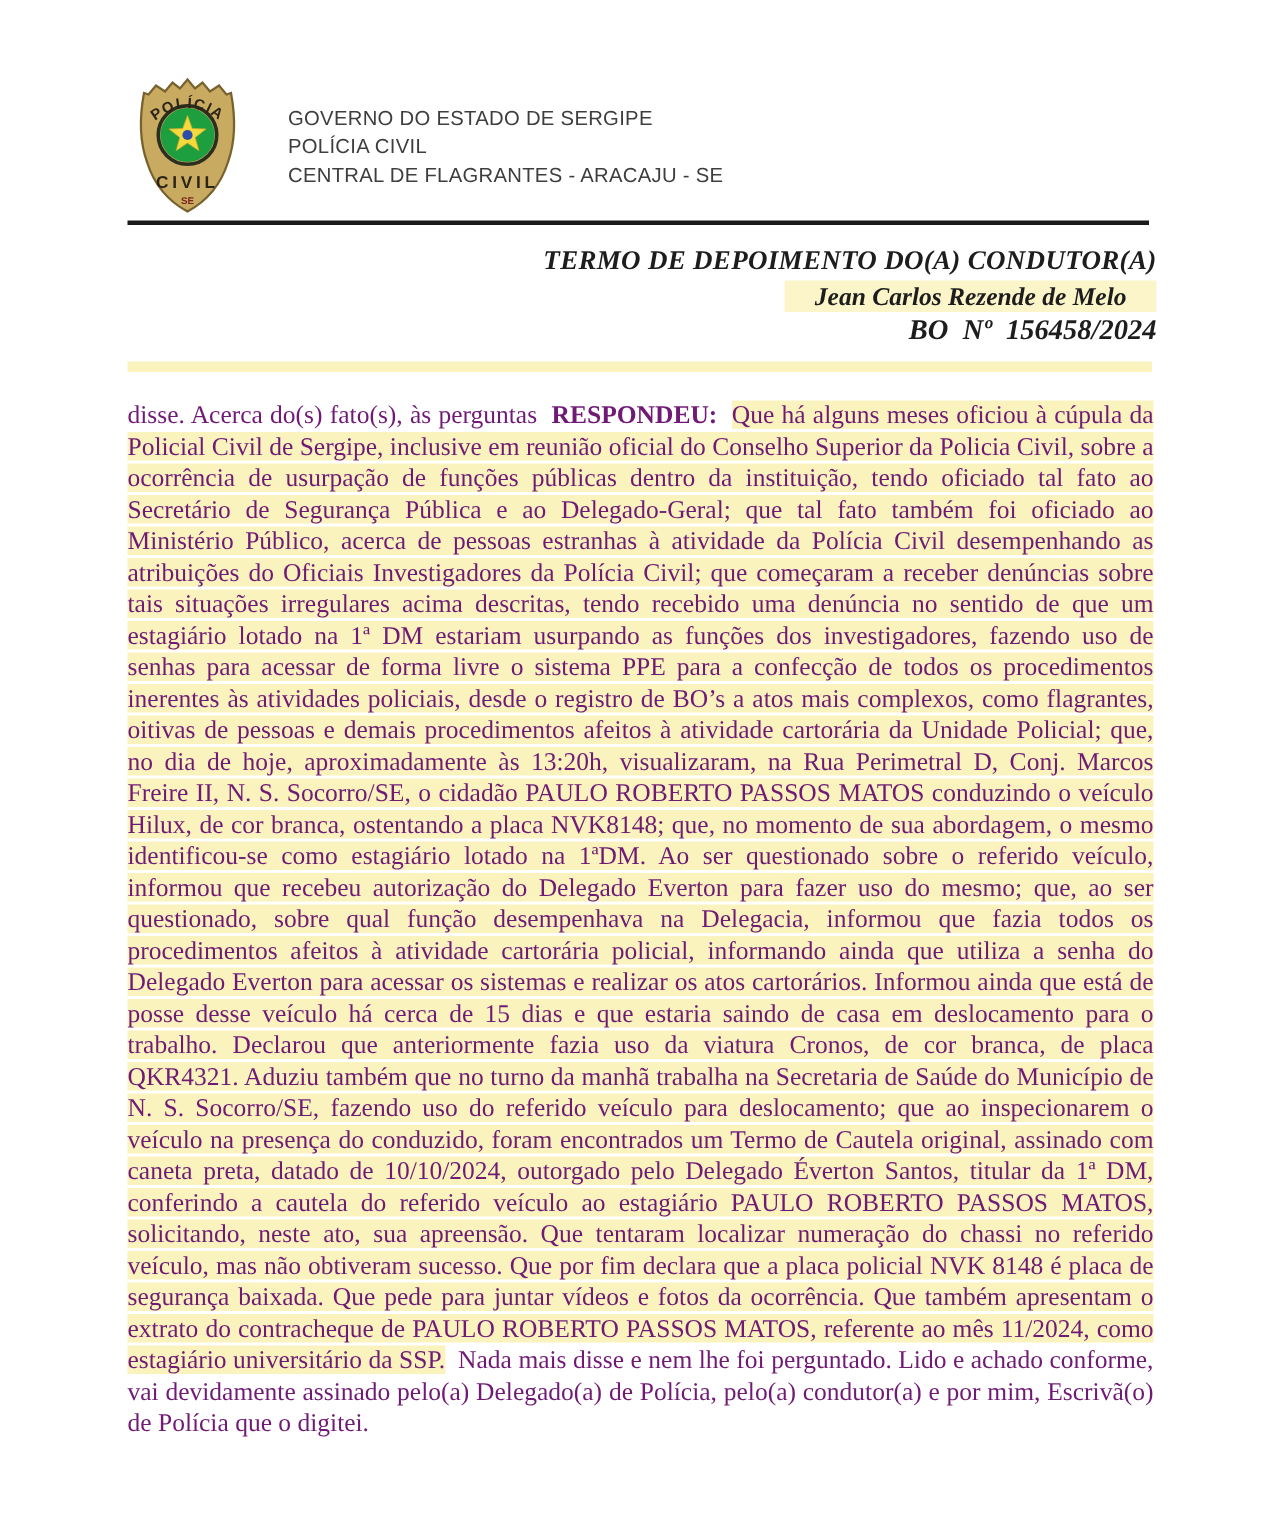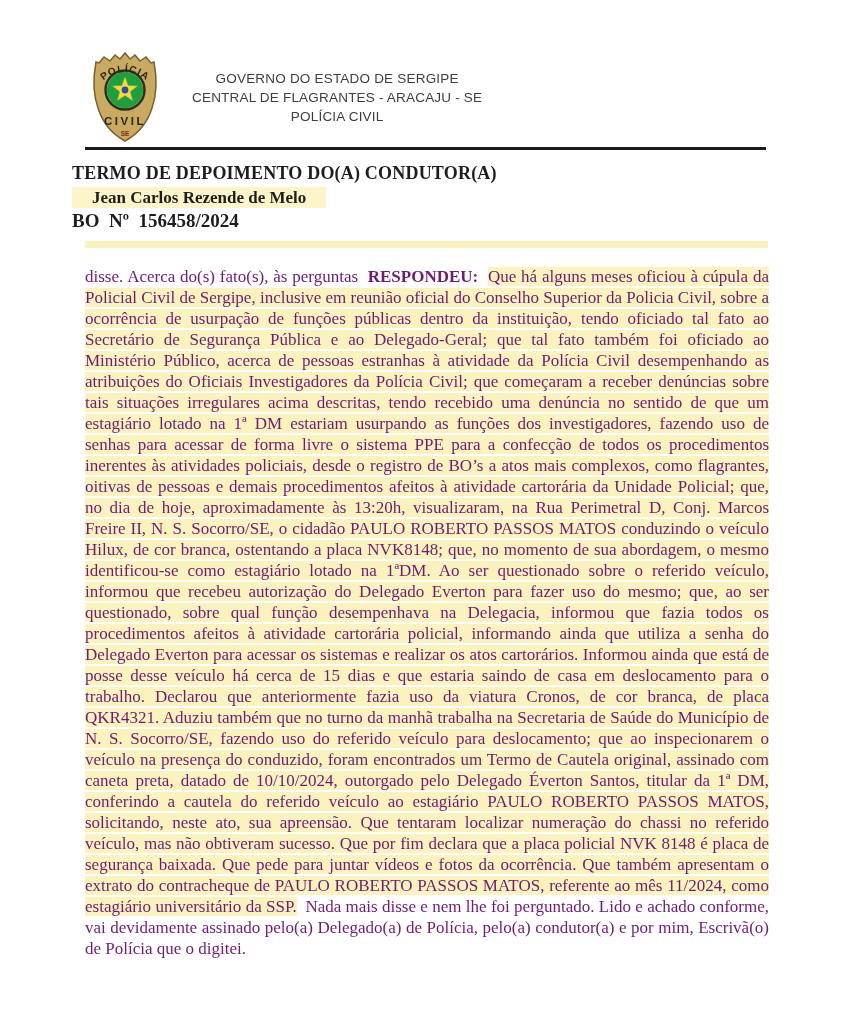--- a/index.html
+++ b/index.html
@@ -4,24 +4,24 @@
 <style>
   html,body { margin:0; padding:0; background:#ffffff; }
   .page {
     position:relative; width:847px; height:1024px; background:#ffffff;
     font-family:"Liberation Serif", serif; color:#1d1d1d; overflow:hidden;
   }
   .header { position:absolute; left:88px; top:50px; display:flex; align-items:center; gap:30px; }
   .badge { width:74px; height:94px; flex:0 0 auto; }
   .org {
     font-family:"Liberation Sans", sans-serif; font-size:13.5px; line-height:19px;
-    color:#3e3e3e; letter-spacing:0.2px;text-align:center;
+    color:#3e3e3e; letter-spacing:0.2px;
   }
   .rule { position:absolute; left:85px; top:147px; width:681px; height:3px; background:#1b1b1b; }
-  .titles { position:absolute; left:72px; top:162px; width:681px; text-align:left; }
+  .titles { position:absolute; left:90px; top:162px; width:681px; text-align:right;font-style:italic; }
   .doc-title { font-size:18px; font-weight:bold; line-height:22px; letter-spacing:0.2px; }
   .doc-name-line { margin-top:3px; font-size:17px; font-weight:bold; line-height:21px; }
   .doc-name-line .hl-name { background:var(--hl-name); padding:1px 20px; }
   .doc-bo { margin-top:2px; font-size:19px; font-weight:bold; line-height:21px; }
   .frag { position:absolute; left:85px; top:241px; width:683px; height:7px; background:var(--hl); }
   .body-text {
     position:absolute; left:85px; top:249px; width:684px;
     font-size:17px; line-height:21px; text-align:justify;
     color:#701a75;
   }
@@ -48,22 +48,22 @@
       </defs>
       <text font-family="Liberation Sans, sans-serif" font-size="10" font-weight="bold" letter-spacing="1" fill="#2c2416">
         <textPath href="#bd-arc" startOffset="50%" text-anchor="middle">POLÍCIA</textPath>
       </text>
       <text x="37" y="75" font-family="Liberation Sans, sans-serif" font-size="11.5" font-weight="bold" letter-spacing="2.5" text-anchor="middle" fill="#2c2416">CIVIL</text>
       <text x="37" y="86" font-family="Liberation Sans, sans-serif" font-size="6.5" font-weight="bold" text-anchor="middle" fill="#7c241c">SE</text>
     </svg>
 
     <div class="org">
       <div>GOVERNO DO ESTADO DE SERGIPE</div>
+      <div>POLÍCIA CIVIL</div>
       <div>CENTRAL DE FLAGRANTES - ARACAJU - SE</div>
-      <div>POLÍCIA CIVIL</div>
     </div>
   </div>
 
   <div class="rule"></div>
 
   <div class="titles">
     <div class="doc-title">TERMO DE DEPOIMENTO DO(A) CONDUTOR(A)</div>
     <div class="doc-name-line">
       <span class="hl-name">Jean Carlos Rezende de Melo</span>
     </div>

